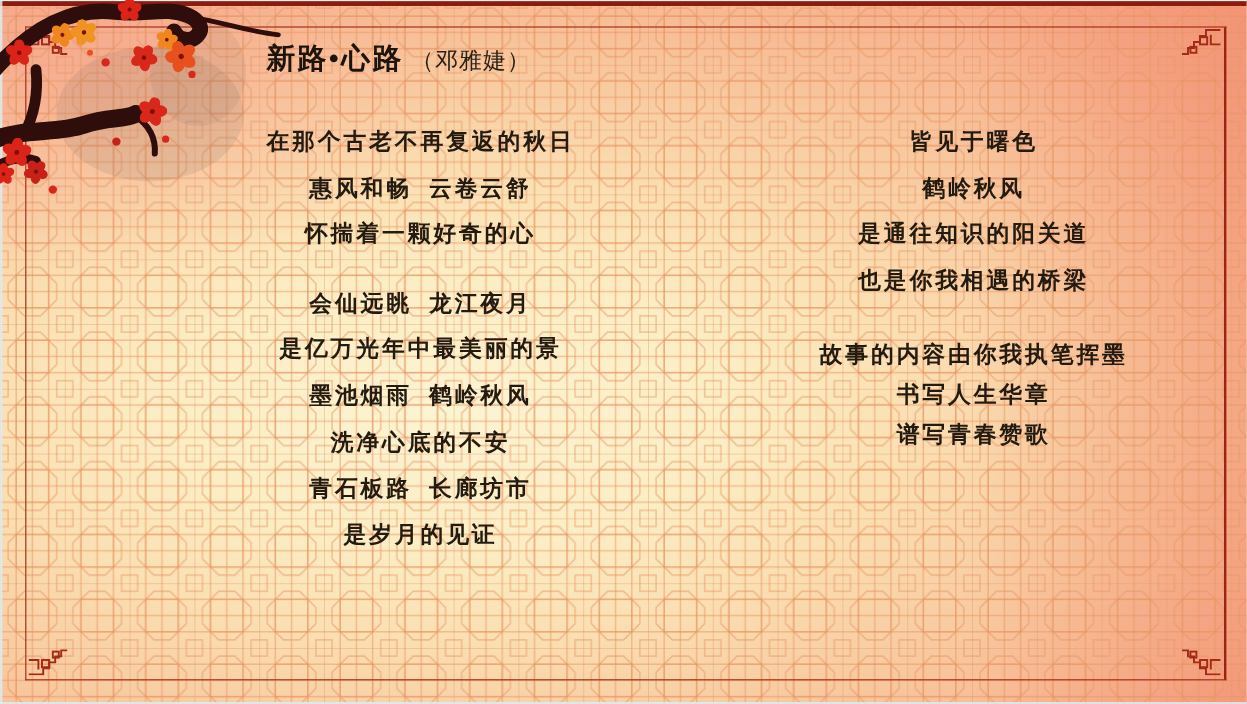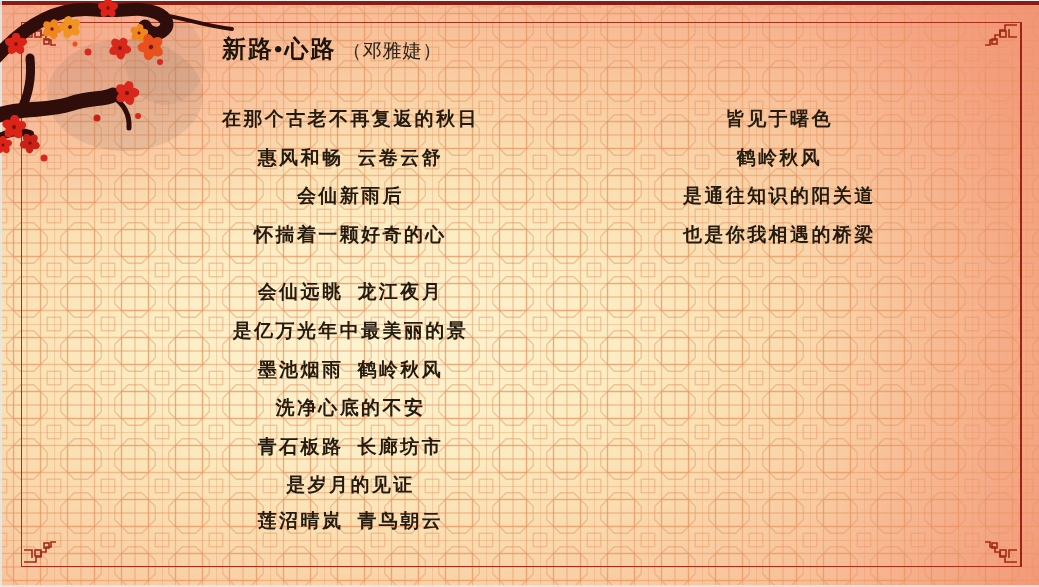--- a/index.html
+++ b/index.html
@@ -163,34 +163,37 @@
   </svg>
 
   <div class="content">
     <div class="title-row">
       <span class="title-main">新路•心路</span><span class="title-author">（邓雅婕）</span>
     </div>
 
     <div class="col left">
       <div class="pline">在那个古老不再复返的秋日</div>
       <div class="pline">惠风和畅 云卷云舒</div>
-      <div class="pline">会仙新雨后</div>
       <div class="pline">怀揣着一颗好奇的心</div>
       <div class="gap"></div>
       <div class="pline">会仙远眺 龙江夜月</div>
       <div class="pline">是亿万光年中最美丽的景</div>
       <div class="pline">墨池烟雨 鹤岭秋风</div>
       <div class="pline">洗净心底的不安</div>
       <div class="pline">青石板路 长廊坊市</div>
       <div class="pline">是岁月的见证</div>
-      <div class="pline last">莲沼晴岚 青鸟朝云</div>
     </div>
 
     <div class="col right">
       <div class="pline">皆见于曙色</div>
       <div class="pline">鹤岭秋风</div>
       <div class="pline">是通往知识的阳关道</div>
       <div class="pline">也是你我相遇的桥梁</div>
       <div class="gap"></div>
+      <div class="tight">
+        <div class="pline">故事的内容由你我执笔挥墨</div>
+        <div class="pline">书写人生华章</div>
+        <div class="pline">谱写青春赞歌</div>
+      </div>
     </div>
   </div>
 
 </div>
 
 </body></html>

